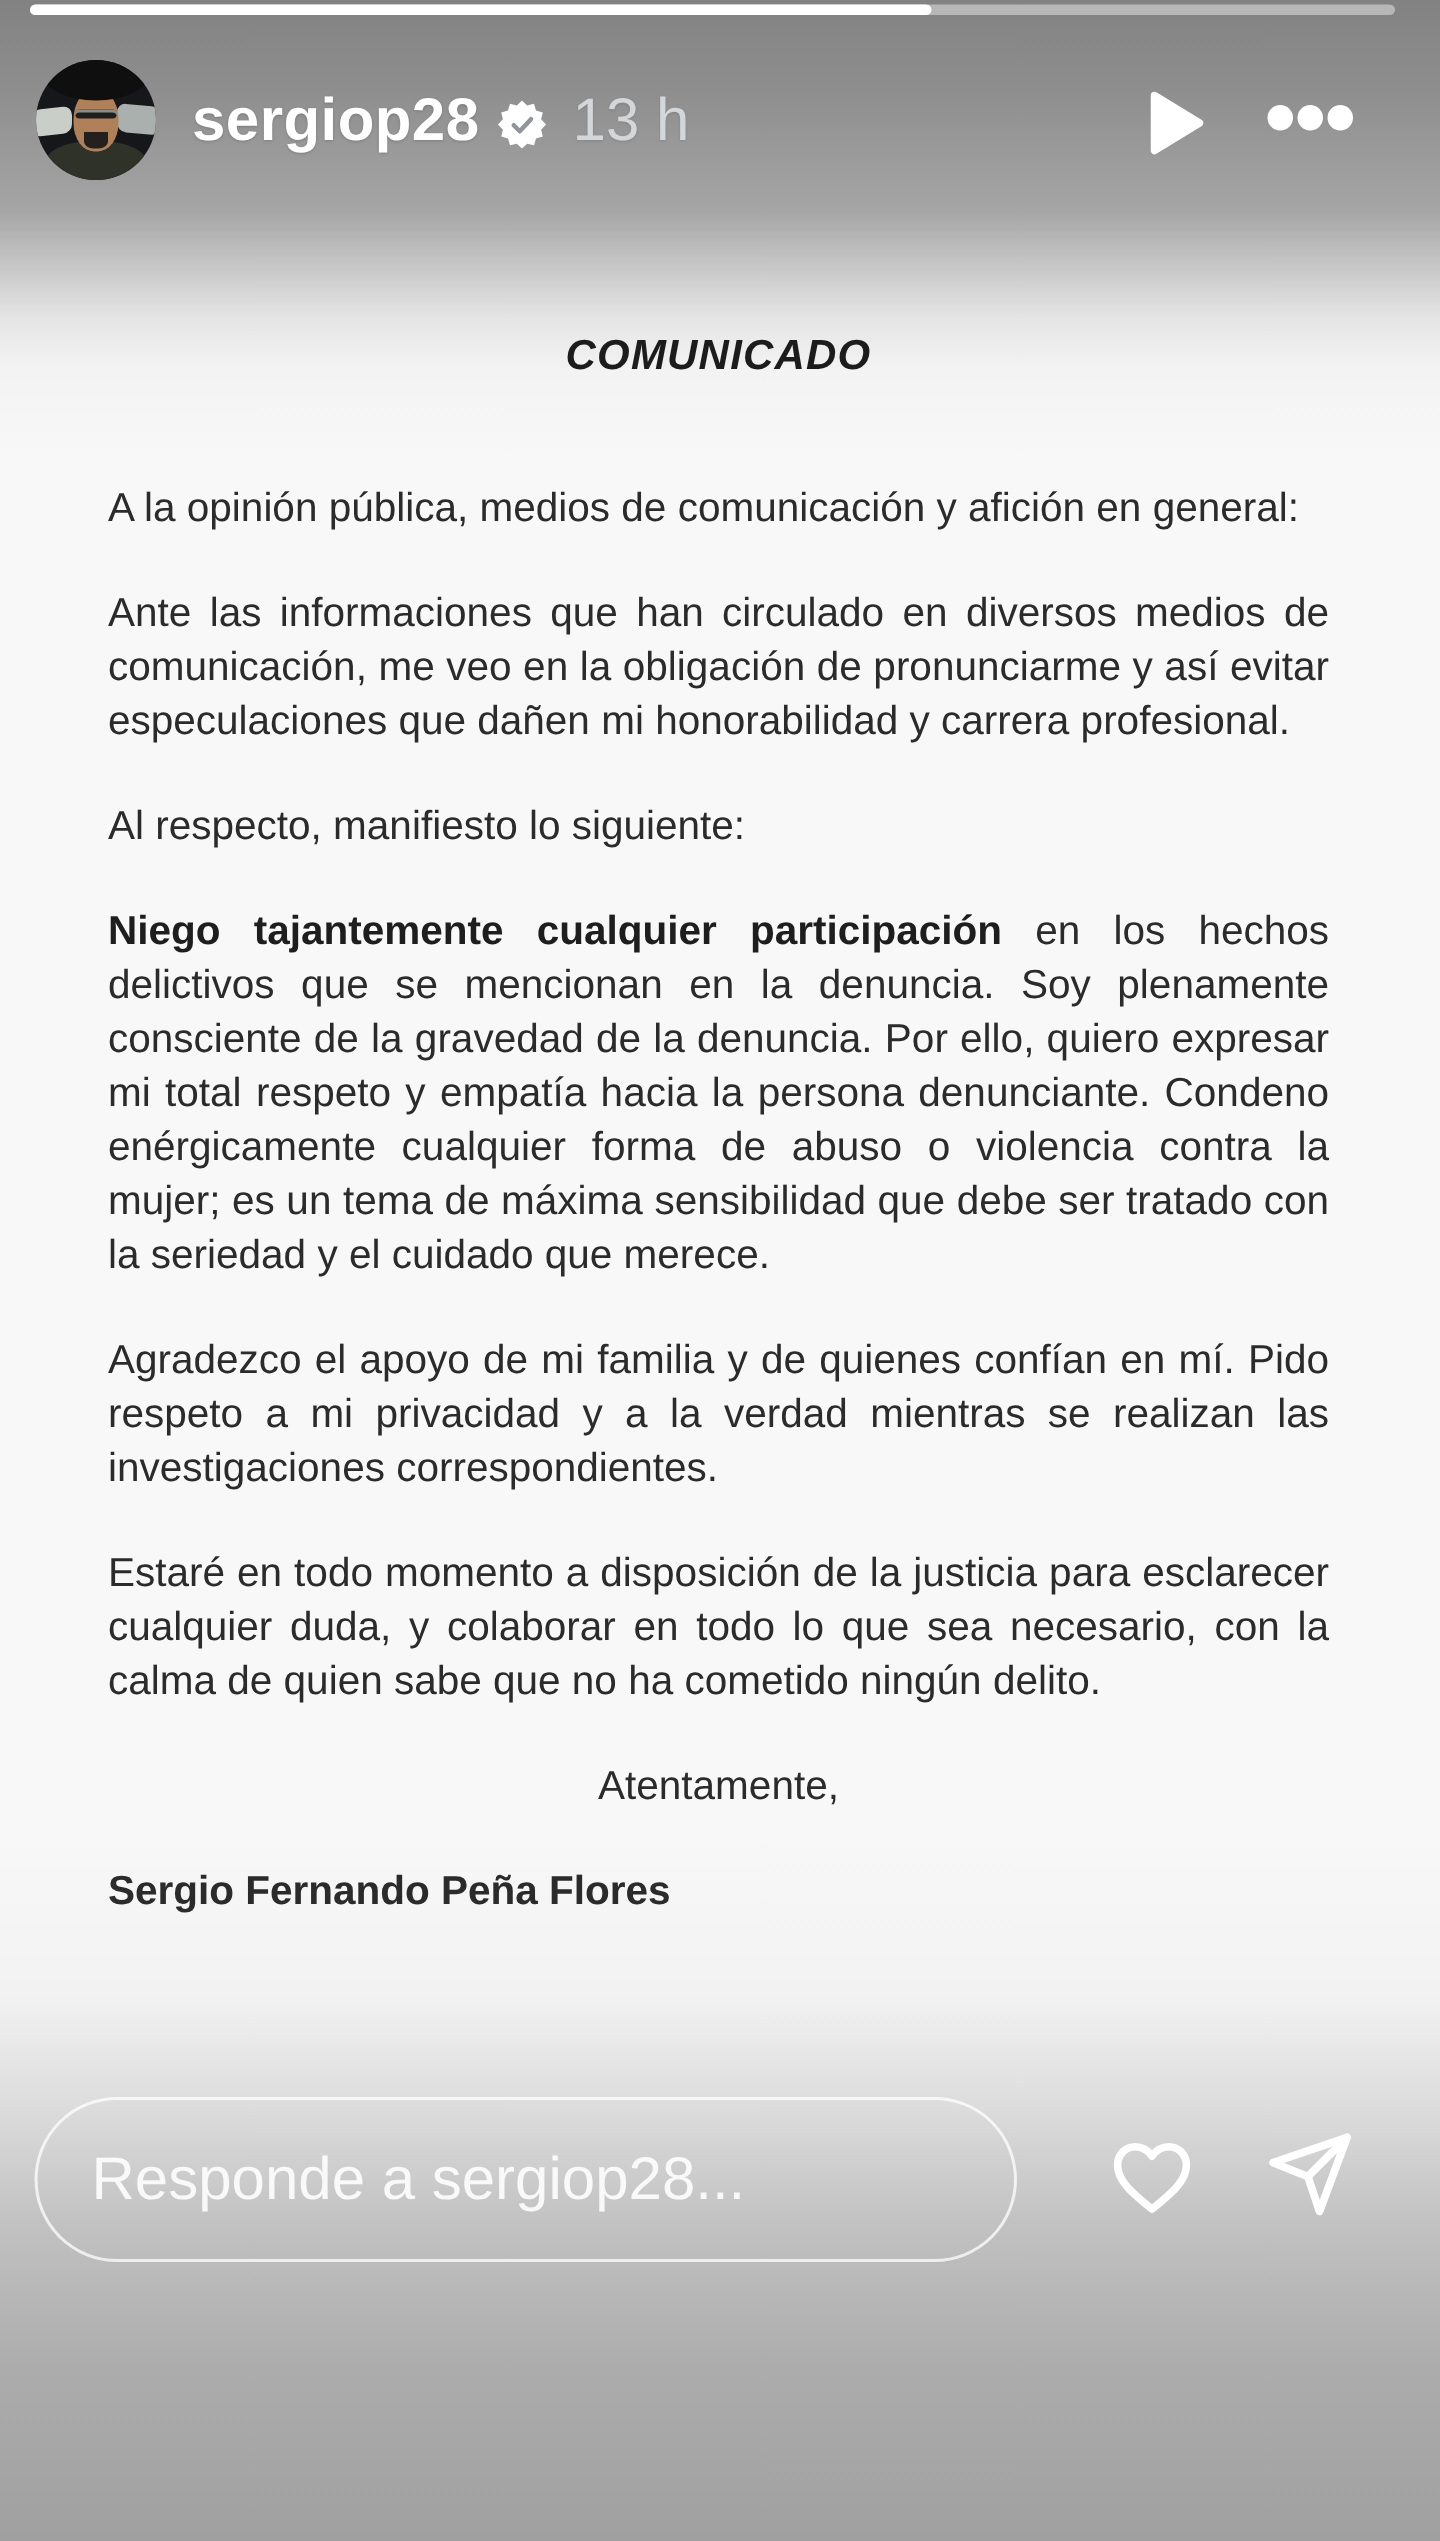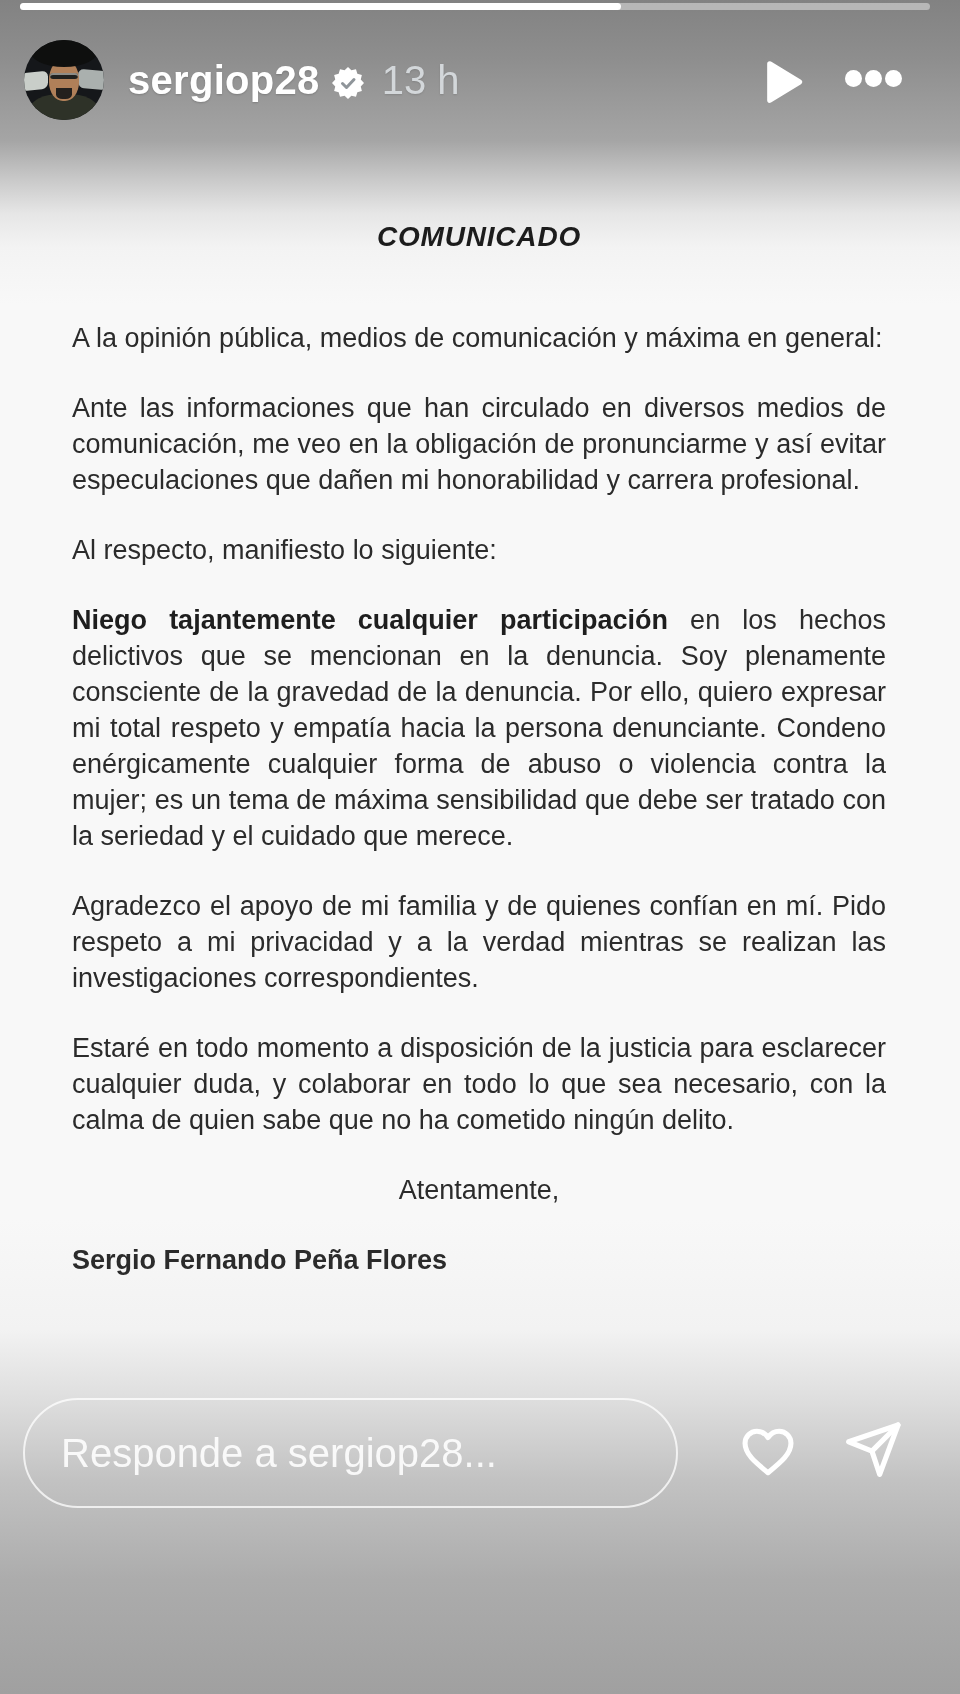--- a/index.html
+++ b/index.html
@@ -131,21 +131,21 @@
         <div class="dot"></div>
         <div class="dot"></div>
         <div class="dot"></div>
       </div>
     </div>
   </div>
 
   <div class="letter">
     <h1 class="letter-title">COMUNICADO</h1>
 
-    <p class="single">A la opinión pública, medios de comunicación y máxima en general:</p>
+    <p class="single">A la opinión pública, medios de comunicación y afición en general:</p>
 
     <p>Ante las informaciones que han circulado en diversos medios de comunicación, me veo en la obligación de pronunciarme y así evitar especulaciones que dañen mi honorabilidad y carrera profesional.</p>
 
     <p class="single">Al respecto, manifiesto lo siguiente:</p>
 
     <p><strong>Niego tajantemente cualquier participación</strong><span> en los hechos delictivos que se mencionan en la denuncia. Soy plenamente consciente de la gravedad de la denuncia. Por ello, quiero expresar mi total respeto y empatía hacia la persona denunciante. Condeno enérgicamente cualquier forma de abuso o violencia contra la mujer; es un tema de máxima sensibilidad que debe ser tratado con la seriedad y el cuidado que merece.</span></p>
 
 
     <p>Agradezco el apoyo de mi familia y de quienes confían en mí. Pido respeto a mi privacidad y a la verdad mientras se realizan las investigaciones correspondientes.</p>
 

